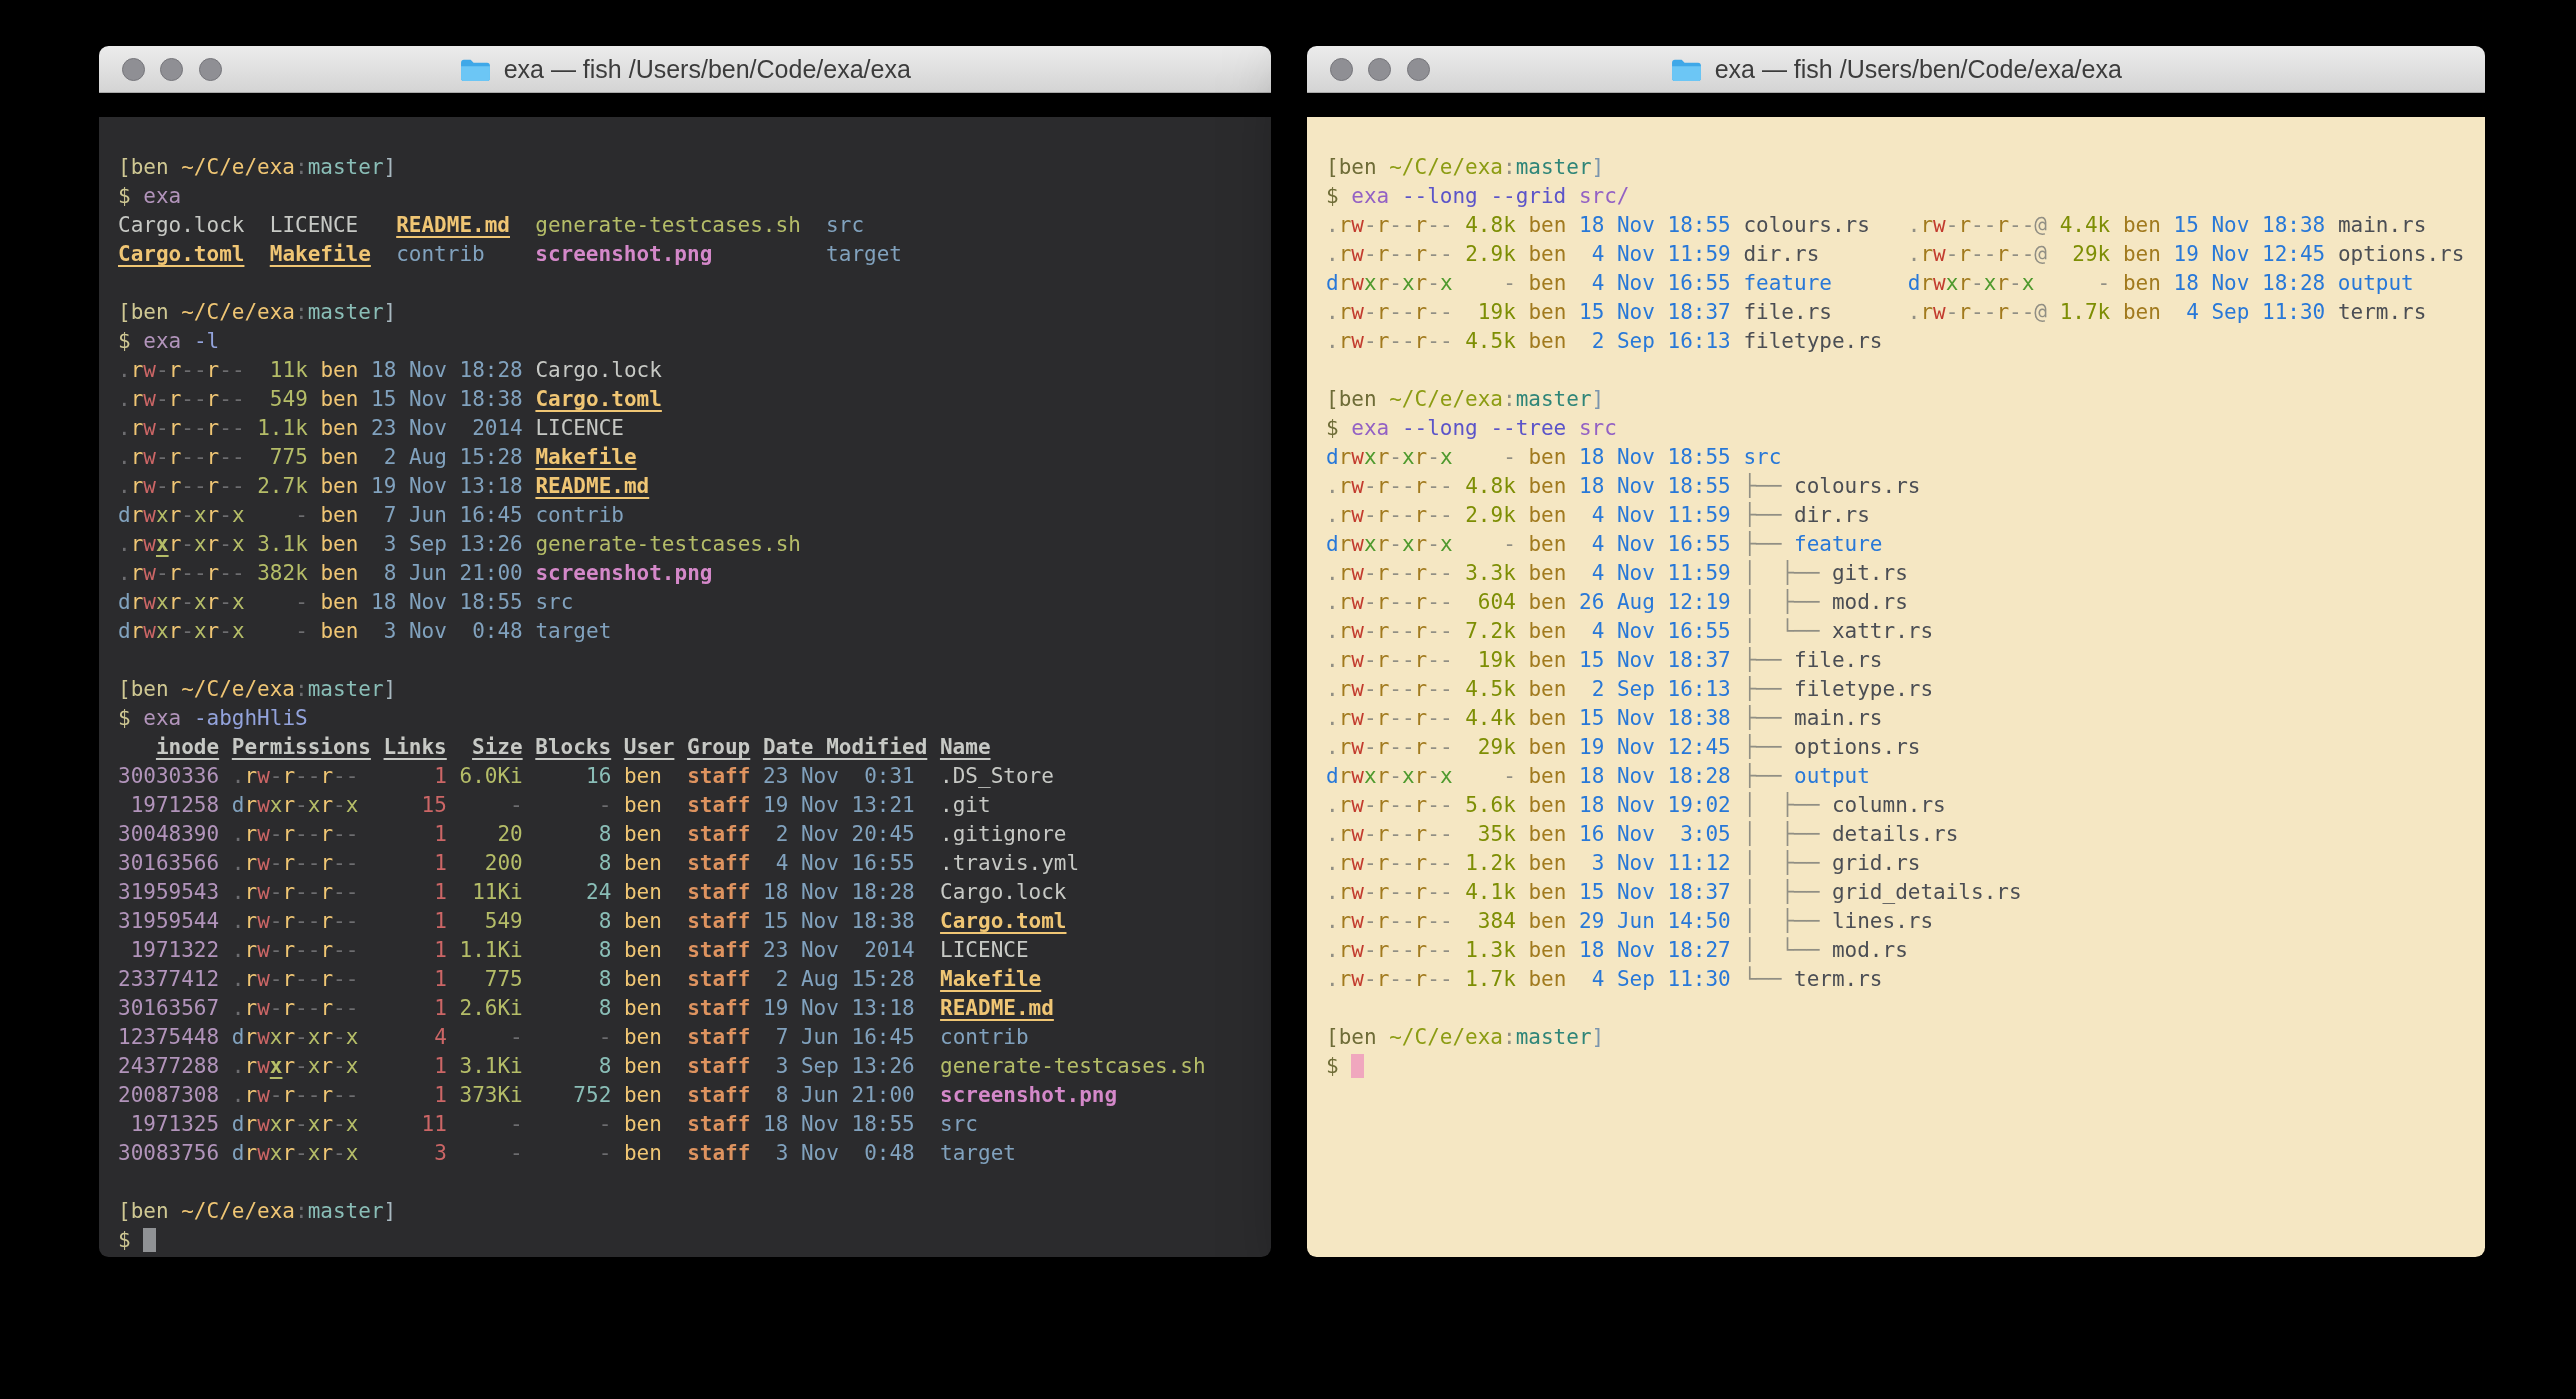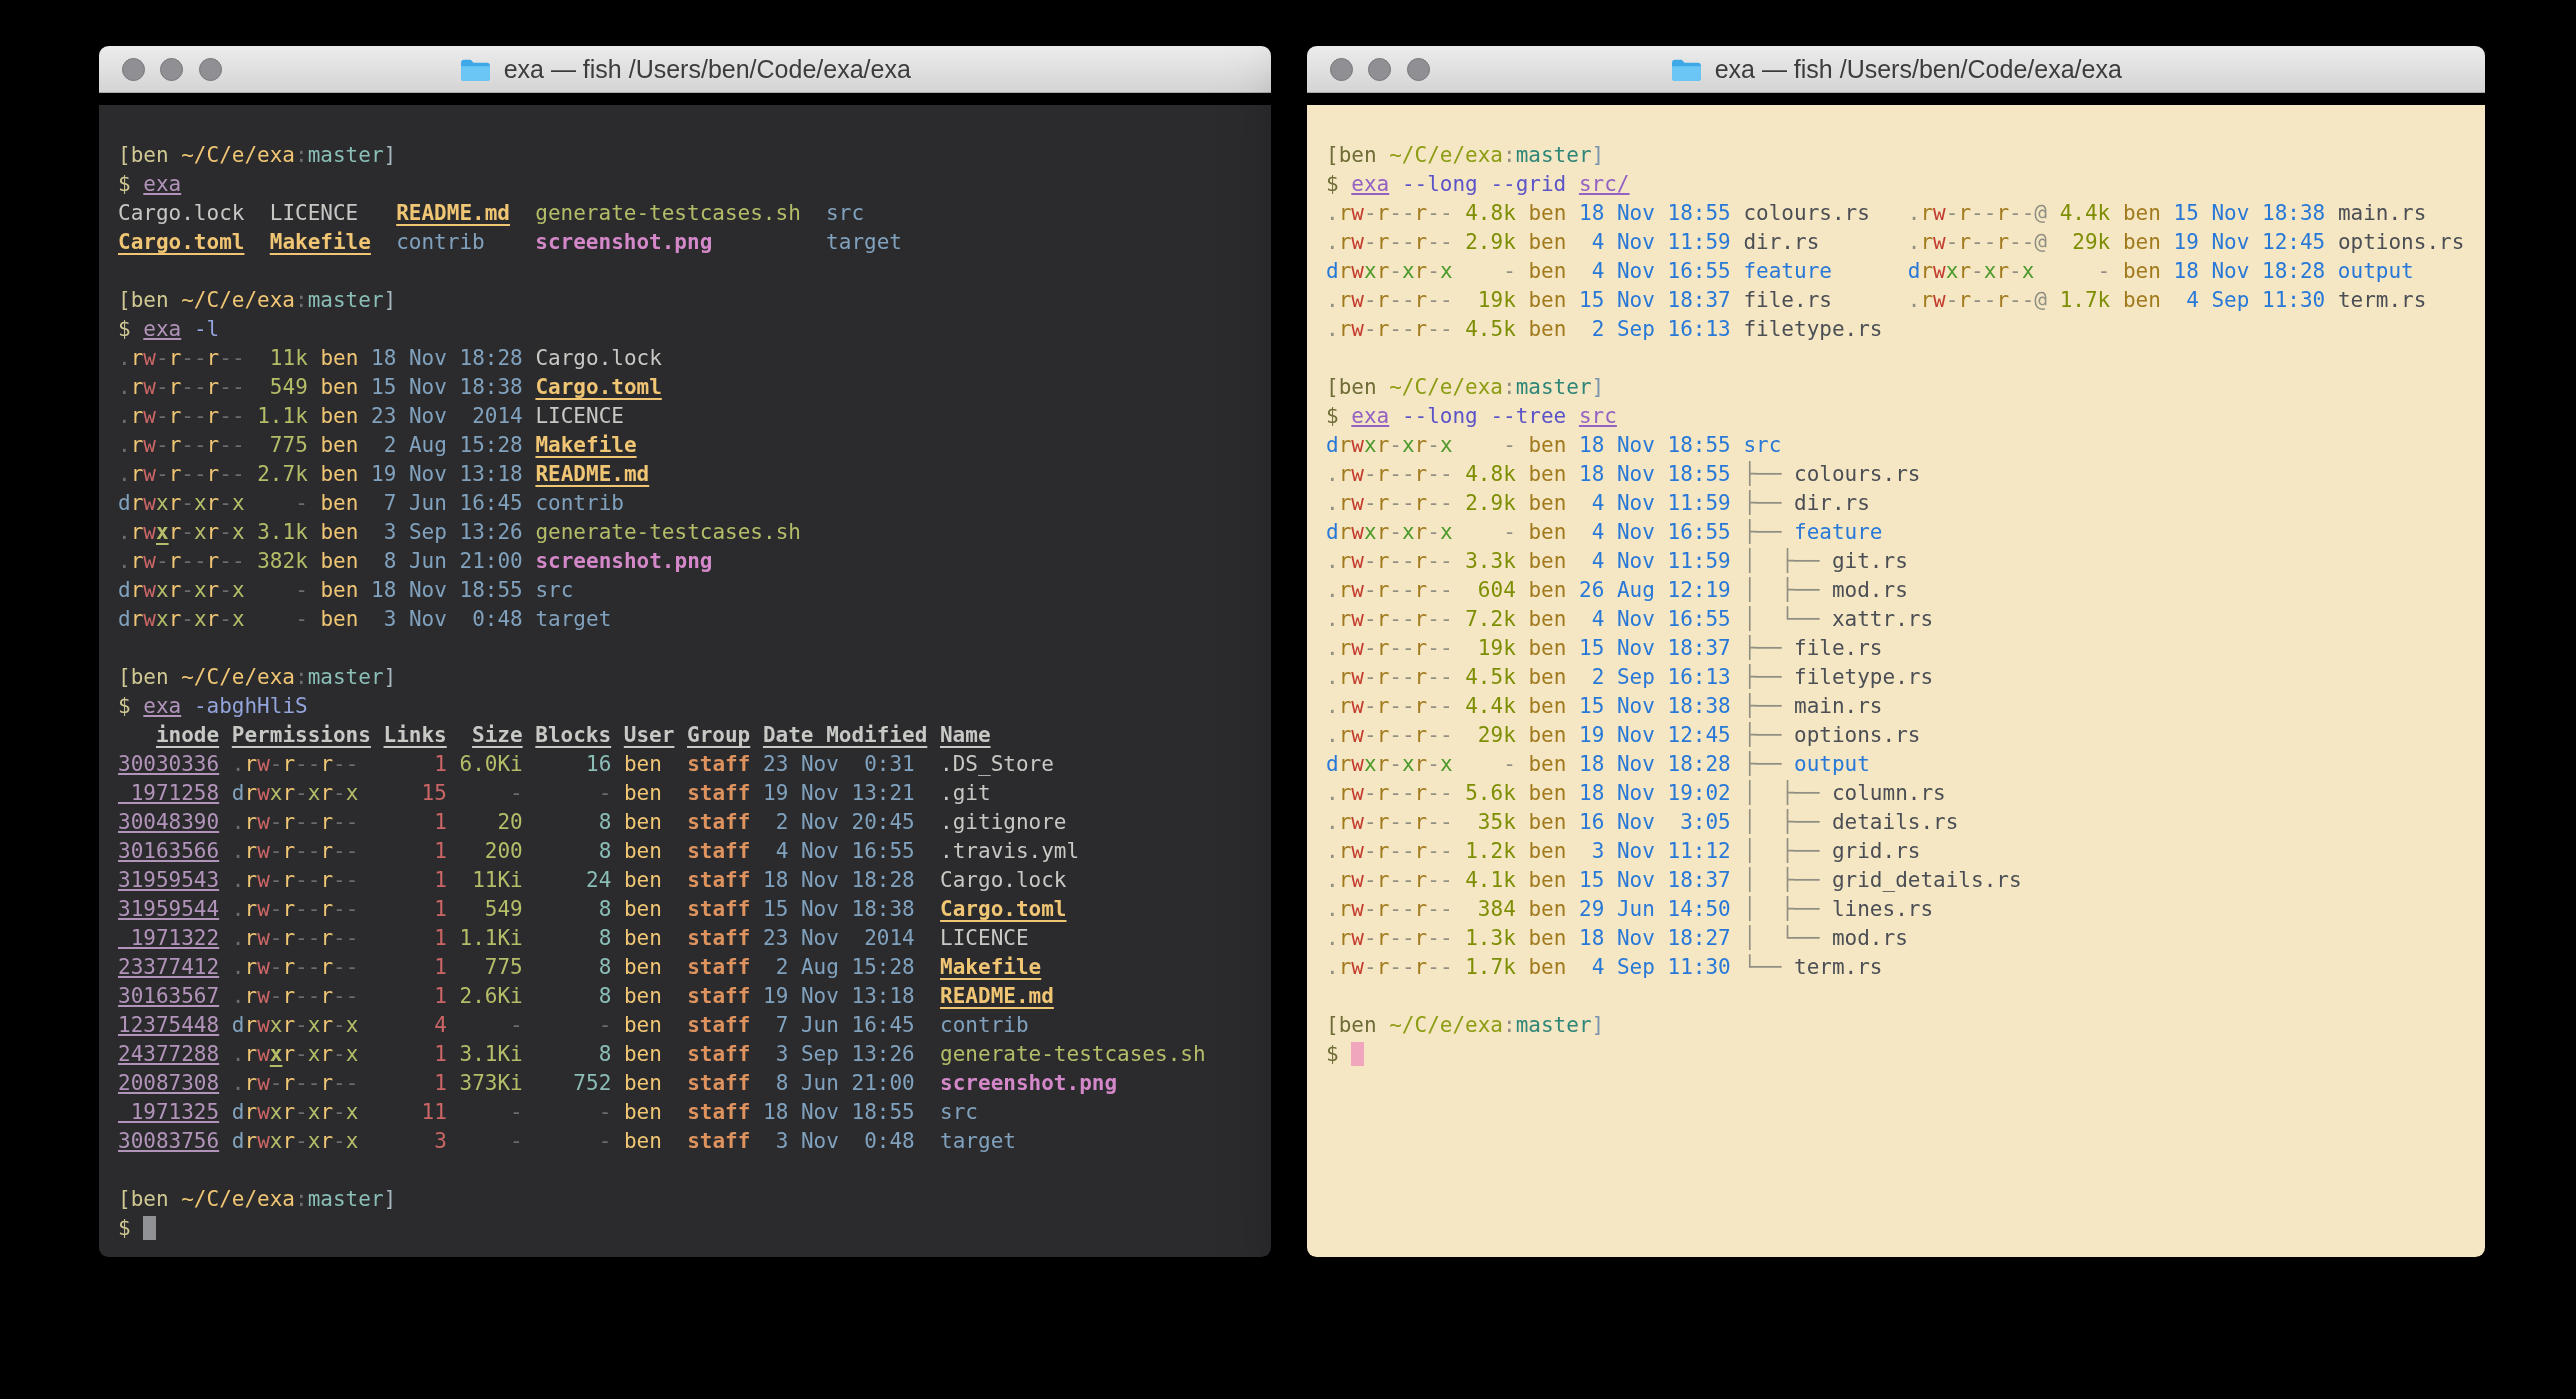--- a/index.html
+++ b/index.html
@@ -1,19 +1,19 @@
 <!DOCTYPE html>
 <html><head>
 <meta charset="utf-8">
 <style>
   html,body{margin:0;padding:0;background:#000;}
   body{width:2576px;height:1400px;position:relative;overflow:hidden;
        font-family:"DejaVu Sans Mono", monospace;}
   .window{position:absolute;top:46px;height:1211px;border-radius:9.6px;
-          box-shadow:0 25px 77px rgba(0,0,0,.6);display:flex;flex-direction:column;}
+          box-shadow:0 25px 77px rgba(0,0,0,.6);display:flex;flex-direction:column;gap:12px;}
   .window.w-dark{left:99px;width:1172px;}
   .window.w-light{left:1307px;width:1178px;}
   .titlebar{height:46px;flex:0 0 46px;border-radius:9.6px 9.6px 0 0;
             background:linear-gradient(#ececec,#d4d4d4);
             border-bottom:1px solid #a9a9a9;position:relative;
             display:flex;align-items:center;justify-content:center;}
   .lights{position:absolute;left:23px;top:0;height:100%;display:flex;align-items:center;gap:15.3px;}
   .tl{width:23px;height:23px;border-radius:50%;background:#8f8f94;
       border:1px solid #76767b;box-sizing:border-box;cursor:default;}
   .titlewrap{display:flex;align-items:center;gap:11.5px;max-width:80%;}
@@ -29,21 +29,21 @@
           --gn:#b5bd68;--ol:#b5bd68;--bl:#81a2be;--cy:#8abeb7;--pu:#b294bb;
           --pk:#d488c9;--or:#de935f;--kh:#cfc893;--pa:#f0c674;--br:#a8b8c0;
           --fl:#93a3dc;--cur:#909295;}
   .w-light{--term-bg:#f5e7c3;--fg:#4b4e54;--gy:#918f84;--ye:#a17a1e;--rd:#c23b2e;
            --gn:#4f9a2e;--ol:#7d8e04;--bl:#2878d8;--cy:#2f8578;--pu:#9361c4;
            --pk:#c45fb8;--or:#c07840;--kh:#6e6c37;--pa:#8c9c13;--br:#7b95ae;
            --fl:#5b54c9;--cur:#f0a7be;}
   
   .s-fg{color:var(--fg);} .s-gy{color:var(--gy);} .s-ye{color:var(--ye);}
   .s-rd{color:var(--rd);} .s-gn{color:var(--gn);} .s-ol{color:var(--ol);text-align:right;}
-  .s-bl{color:var(--bl);} .s-cy{color:var(--cy);} .s-pu{color:var(--pu);text-decoration:underline;}
+  .s-bl{color:var(--bl);} .s-cy{color:var(--cy);} .s-pu{color:var(--pu);}
   .s-pk{color:var(--pk);font-weight:bold;} .s-or{color:var(--or);font-weight:bold;} .s-kh{color:var(--kh);}
   .s-pa{color:var(--pa);} .s-br{color:var(--br);} .s-fl{color:var(--fl);}
   .s-u{text-decoration:underline;text-decoration-thickness:1.9px;text-underline-offset:3.8px;font-weight:bold;}
   .s-cur{background:var(--cur);}
 </style>
 </head>
 <body>
 
 <div class="window w-dark">
   <div class="titlebar">

